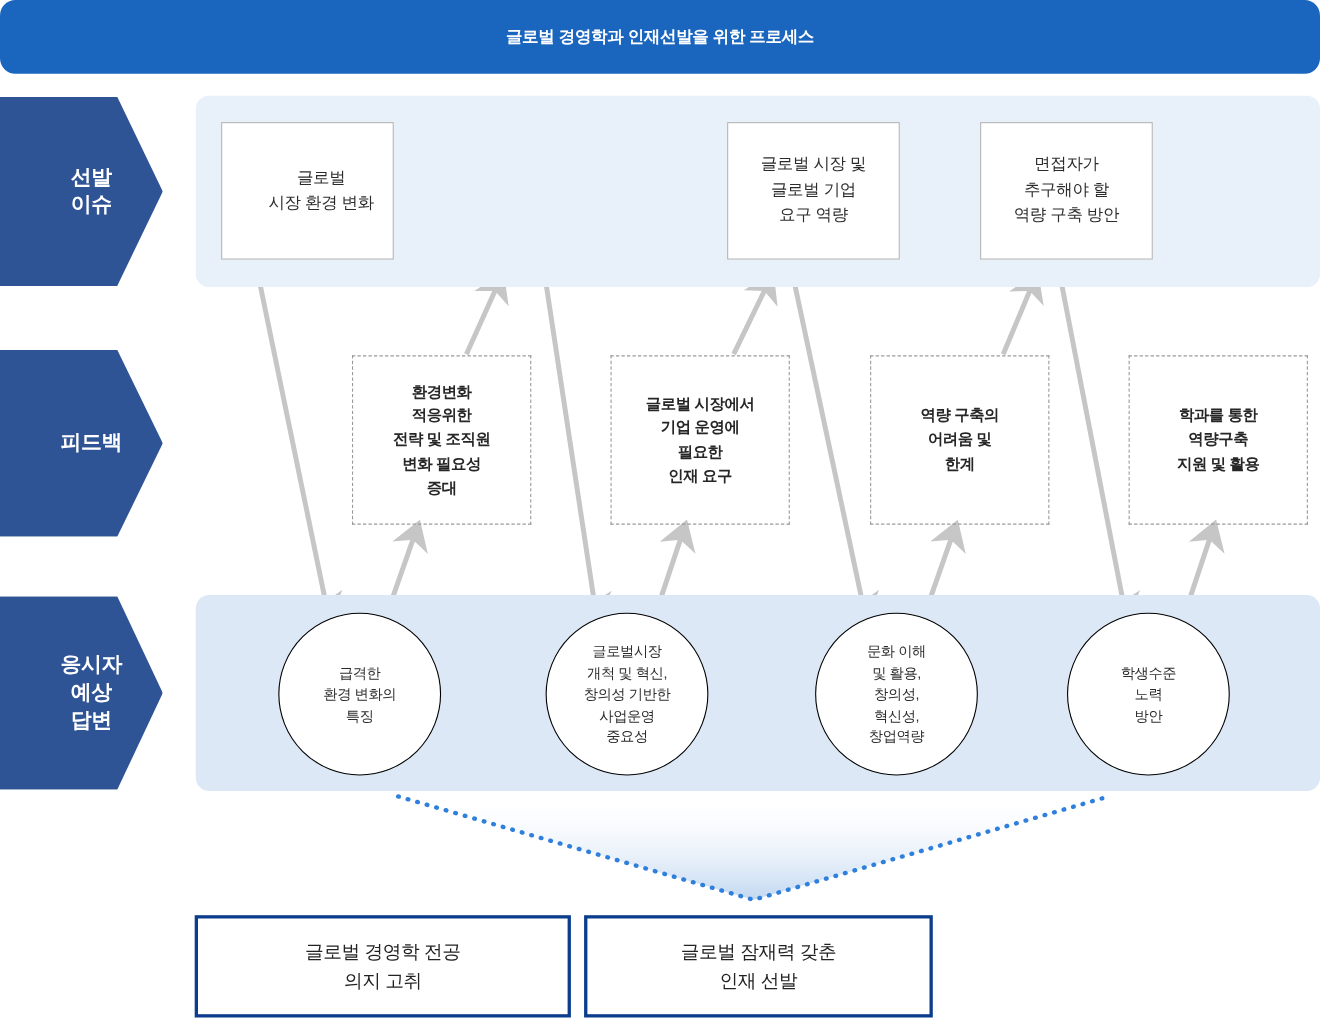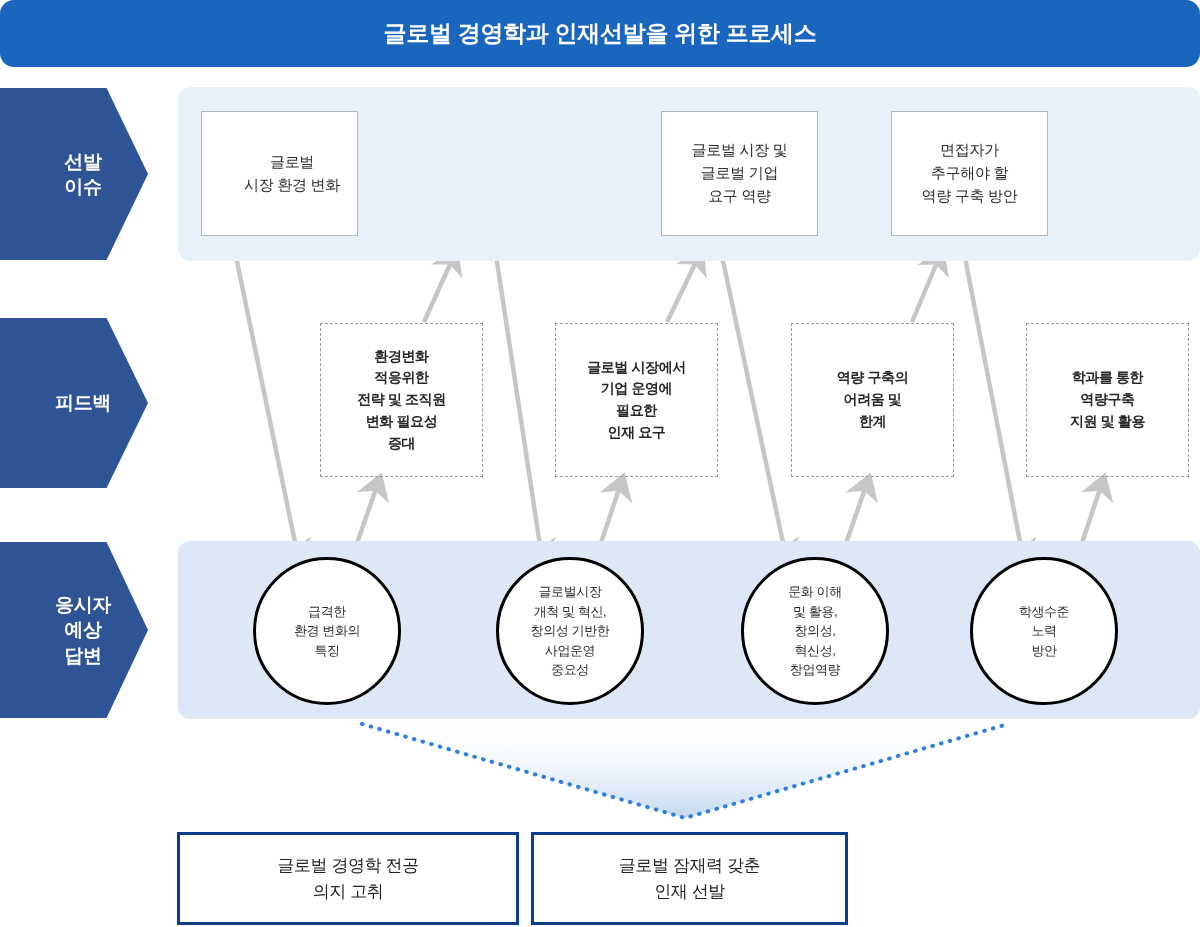--- a/index.html
+++ b/index.html
@@ -20,21 +20,21 @@
     position:absolute;
     left:0; top:0;
     width:1200px; height:67px;
     background:#1a66bf;
     border-radius:14px;
     display:flex; align-items:center; justify-content:center;
     box-sizing:border-box;
   }
   .title-bar .title-text{
     color:#ffffff;
-    font-size:23px;
+    font-size:15px;
     font-weight:bold;
     letter-spacing:-0.3px;
     white-space:nowrap;
   }
 
   
   .band{
     position:absolute;
     box-sizing:border-box;
   }
@@ -103,21 +103,21 @@
     letter-spacing:-0.4px;
     top:323px; height:154px; width:163px;
   }
 
   
   .circle{
     position:absolute;
     width:148px;height:148px;
     border-radius:50%;
     background:#ffffff;
-    border:3px solid #000000;
+    border:1px solid #000000;
     box-sizing:border-box;
     display:flex;align-items:center;justify-content:center;
     text-align:center;
     font-size:13px;
     color:#2b2b2b;
     line-height:1.5;
     letter-spacing:-0.4px;
     top:557px;
   }
 

